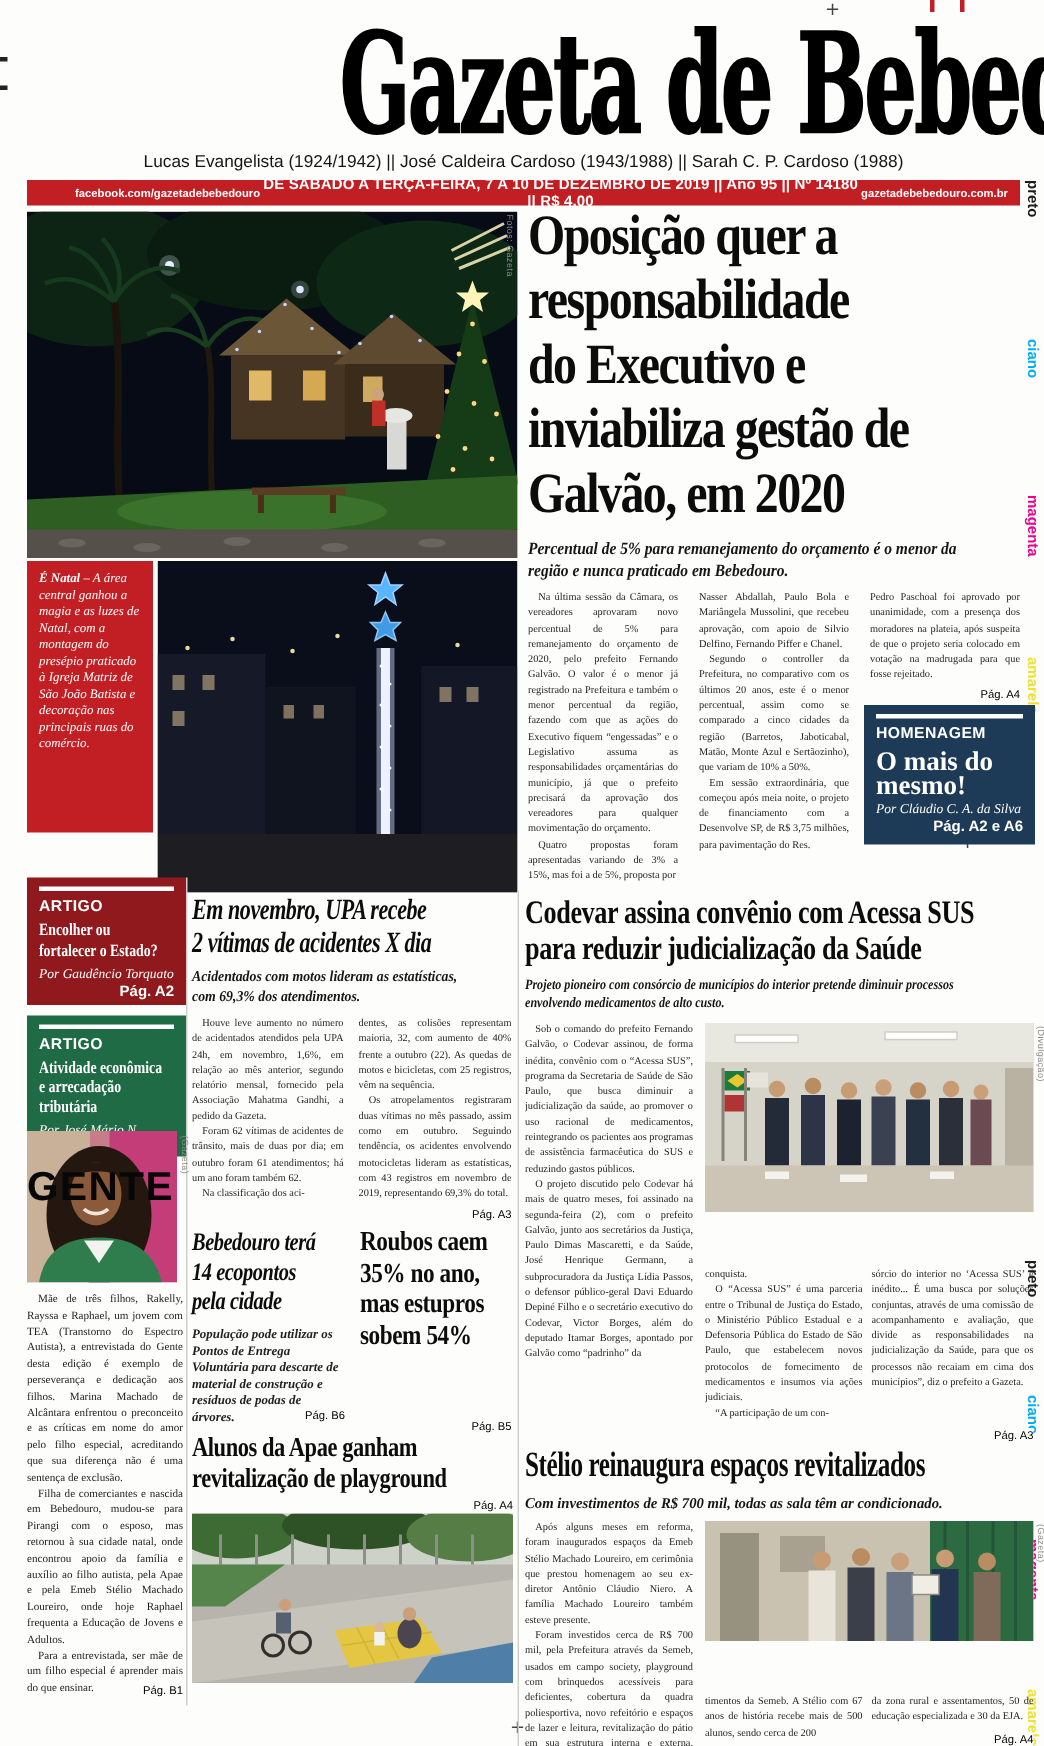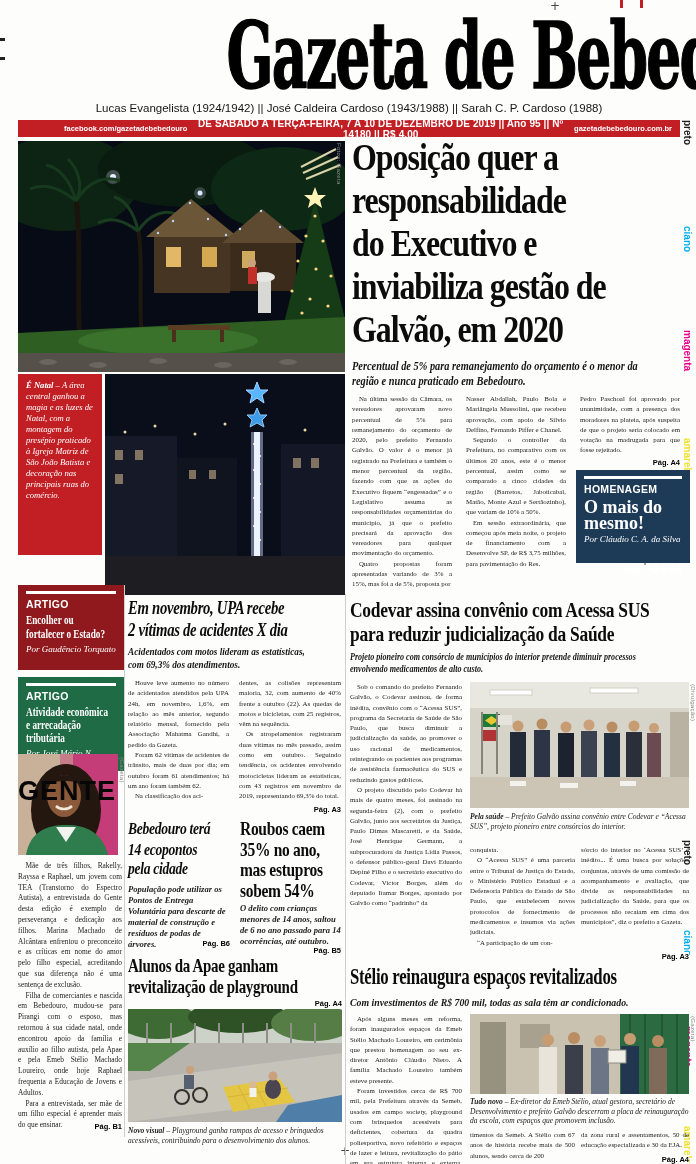--- a/index.html
+++ b/index.html
@@ -7,44 +7,44 @@
         overflow:hidden;font-family:"Liberation Serif",serif;color:#111;}
   .abs{position:absolute;}
   
   .mast-wrap{text-align:center;white-space:nowrap;}
   .mast{display:inline-block;font-family:"DejaVu Serif",serif;font-weight:bold;
         font-size:92px;line-height:88px;letter-spacing:-3px;color:#000;
         -webkit-text-stroke:1.5px #000;transform:scaleX(.6);}
   .founders{font-family:"Liberation Sans",sans-serif;font-size:11.5px;text-align:center;color:#151515;}
   .redbar{background:#c21f25;color:#fff;display:flex;align-items:center;
           font-family:"Liberation Sans",sans-serif;font-weight:bold;}
-  .redbar .l{font-size:7.5px;margin-left:46px;}
+  .redbar .l{font-size:7.5px;margin-left:32px;}
   .redbar .c{font-size:10px;flex:1;text-align:center;letter-spacing:.1px;}
   .redbar .r{font-size:7.5px;margin-right:8px;}
   
   .hl{font-family:"Liberation Serif",serif;font-weight:bold;color:#0c0c0c;
       white-space:pre-line;letter-spacing:-.3px;}
   .it{font-style:italic;}
   .deck{font-family:"Liberation Serif",serif;font-weight:bold;font-style:italic;
         color:#161616;white-space:pre-line;}
   .bodytxt{font-size:6.9px;line-height:10.3px;text-align:justify;white-space:pre-line;
            color:#1c1c1c;}
   .clip{overflow:hidden;}
-  .pref{font-family:"Liberation Sans",sans-serif;font-weight:bold;font-size:7.5px;color:#000;}
+  .pref{font-family:"Liberation Sans",sans-serif;font-weight:normal;font-size:7.5px;color:#000;}
   .pref-line{text-align:right;margin-top:2px;}
   .pref-abs{position:absolute;right:0;bottom:0;background:#fdfdfb;padding-left:4px;}
   .caption{font-size:7.5px;line-height:9.6px;font-style:italic;color:#222;}
   .caption b{}
   
   .cbox{color:#fff;padding:6px 8px;box-sizing:border-box;}
   .cbox .rule{height:3px;background:#fff;margin-bottom:4px;}
   .cbox .kick{font-family:"Liberation Sans",sans-serif;font-weight:bold;font-size:10.5px;letter-spacing:.3px;}
   .cbox .ttl{font-family:"Liberation Serif",serif;font-weight:bold;white-space:pre-line;margin-top:4px;}
   .cbox .by{font-style:italic;font-size:9px;margin-top:3px;}
-  .cbox .pg{font-family:"Liberation Sans",sans-serif;font-weight:bold;font-size:10px;text-align:right;margin-top:20px;}
+  .cbox .pg{font-family:"Liberation Sans",sans-serif;font-weight:bold;font-size:10px;text-align:right;margin-top:2px;}
   .redbox{background:#c21f25;}
   .marbox{background:#8f191c;}
   .grnbox{background:#1f6b45;}
   .navbox{background:#1d3b57;}
   
   .sx84{transform:scaleX(.84);transform-origin:0 0;}
   .sx90{transform:scaleX(.9);transform-origin:0 0;}
   .sx85{transform:scaleX(.85);transform-origin:0 0;}
   .sx92{transform:scaleX(.92);transform-origin:0 0;}
   .sx98{transform:scaleX(.98);transform-origin:0 0;}
@@ -317,21 +317,20 @@
   <div class="abs" style="left:128px;top:884px;width:102px;height:64px;">
     <div class="caption" style="font-size:8.6px;line-height:11px;font-weight:bold;">População pode utilizar os Pontos de Entrega Voluntária para descarte de material de construção e resíduos de podas de árvores.</div>
     <div class="pref pref-abs">Pág. B6</div>
   </div>
 
   <div class="abs hl s1-118" style="left:240px;top:818px;width:102px;font-size:15.5px;line-height:17.5px;">Roubos caem
 35% no ano,
 mas estupros
 sobem 54%</div>
   <div class="abs" style="left:240px;top:903px;width:101px;height:52px;">
-    <div class="caption" style="font-size:8.6px;line-height:11px;font-weight:bold;">O delito com crianças menores de 14 anos, saltou de 6 no ano passado para 14 ocorrências, até outubro.</div>
     <div class="pref pref-abs">Pág. B5</div>
   </div>
 
   <div class="abs hl s1-122" style="left:128px;top:956px;width:216px;font-size:15px;line-height:17px;">Alunos da Apae ganham
 revitalização de playground</div>
   <div class="abs pref" style="left:128px;top:999px;width:214px;text-align:right;">Pág. A4</div>
 
   <div class="abs ph" style="left:128px;top:1009px;width:214px;height:113px;">
     <svg viewBox="0 0 214 113" preserveAspectRatio="none">
       <rect width="214" height="113" fill="#b7b4ad"></rect>
@@ -360,23 +359,20 @@
         </g>
       <circle cx="125" cy="76" r="3.5" fill="#d9b894"></circle>
         <rect x="121.5" y="79" width="7" height="9" fill="#f2f2ee"></rect>
       <ellipse cx="145" cy="80" rx="8" ry="10" fill="#4a4550"></ellipse>
         <circle cx="145" cy="67" r="4.5" fill="#caa07a"></circle>
       <circle cx="54" cy="88" r="7" fill="none" stroke="#33302c" stroke-width="2"></circle>
       <circle cx="72" cy="86" r="7" fill="none" stroke="#33302c" stroke-width="2"></circle>
       <rect x="56" y="66" width="10" height="14" fill="#566070"></rect>
         <circle cx="62" cy="61" r="4" fill="#caa07a"></circle>
     </svg>
-  </div>
-  <div class="abs caption" style="left:128px;top:1126px;width:212px;">
-    <b>Novo visual</b><span> – Playground ganha rampas de acesso e brinquedos acessíveis, contribuindo para o desenvolvimento dos alunos.</span>
   </div>
 
   <div class="abs hl s92-115" style="left:350px;top:597px;width:368px;font-size:19px;line-height:21px;">Codevar assina convênio com Acessa SUS
 para reduzir judicialização da Saúde</div>
   <div class="abs deck sx85" style="left:350px;top:652px;width:400px;font-size:9.5px;line-height:11.8px;">Projeto pioneiro com consórcio de municípios do interior pretende diminuir processos
 envolvendo medicamentos de alto custo.</div>
   <div class="abs clip" style="left:350px;top:682px;width:112px;height:278px;">
     <div class="bodytxt"> Sob o comando do prefeito Fernando Galvão, o Codevar assinou, de forma inédita, convênio com o “Acessa SUS”, programa da Secretaria de Saúde de São Paulo, que busca diminuir a judicialização da saúde, ao promover o uso racional de medicamentos, reintegrando os pacientes aos programas de assistência farmacêutica do SUS e reduzindo gastos públicos.
  O projeto discutido pelo Codevar há mais de quatro meses, foi assinado na segunda-feira (2), com o prefeito Galvão, junto aos secretários da Justiça, Paulo Dimas Mascaretti, e da Saúde, José Henrique Germann, a subprocuradora da Justiça Lídia Passos, o defensor público-geral Davi Eduardo Depiné Filho e o secretário executivo do Codevar, Victor Borges, além do deputado Itamar Borges, apontado por Galvão como “padrinho” da</div>
   </div>
@@ -412,23 +408,20 @@
       </g>
       <rect x="0" y="95" width="219" height="31" fill="#ccc5b6"></rect>
       <g fill="#f4f2ec">
           <rect x="40" y="99" width="16" height="5"></rect>
           <rect x="90" y="101" width="18" height="5"></rect>
           <rect x="150" y="99" width="16" height="5"></rect>
         </g>
     </svg>
   </div>
   <div class="abs vcred" style="left:690px;top:684px;height:70px;">(Divulgação)</div>
-  <div class="abs caption" style="left:470px;top:812px;width:218px;">
-    <b>Pela saúde</b><span> – Prefeito Galvão assina convênio entre Codevar e “Acessa SUS”, projeto pioneiro entre consórcios do interior.</span>
-  </div>
   <div class="abs clip" style="left:470px;top:845px;width:105px;height:116px;">
     <div class="bodytxt">conquista.
  O “Acessa SUS” é uma parceria entre o Tribunal de Justiça do Estado, o Ministério Público Estadual e a Defensoria Pública do Estado de São Paulo, que estabelecem novos protocolos de fornecimento de medicamentos e insumos via ações judiciais.
  “A participação de um con-</div>
   </div>
   <div class="abs clip" style="left:581px;top:845px;width:108px;height:116px;">
     <div class="bodytxt">sórcio do interior no ‘Acessa SUS’ é inédito... É uma busca por soluções conjuntas, através de uma comissão de acompanhamento e avaliação, que divide as responsabilidades na judicialização da Saúde, para que os processos não recaiam em cima dos municípios”, diz o prefeito a Gazeta.</div>
     <div class="pref pref-abs">Pág. A3</div>
   </div>
 
@@ -459,23 +452,20 @@
       <circle cx="130" cy="27" r="6" fill="#caa07a"></circle>
         <rect x="121" y="34" width="18" height="46" fill="#6b7586"></rect>
       <circle cx="160" cy="25" r="6" fill="#c79c72"></circle>
         <rect x="151" y="32" width="18" height="48" fill="#23364f"></rect>
       <circle cx="188" cy="27" r="6" fill="#b98c62"></circle>
         <rect x="179" y="34" width="18" height="46" fill="#806b5a"></rect>
       <rect x="138" y="36" width="18" height="13" fill="#f0ede4" stroke="#8c8c84"></rect>
     </svg>
   </div>
   <div class="abs vcred" style="left:690px;top:1016px;height:60px;">(Gazeta)</div>
-  <div class="abs caption" style="left:470px;top:1097px;width:219px;">
-    <b>Tudo novo</b><span> – Ex-diretor da Emeb Stélio, atual gestora, secretário de Desenvolvimento e prefeito Galvão descerram a placa de reinauguração da escola, com espaços que promovem inclusão.</span>
-  </div>
   <div class="abs clip" style="left:470px;top:1130px;width:105px;height:34px;">
     <div class="bodytxt">timentos da Semeb. A Stélio com 67 anos de história recebe mais de 500 alunos, sendo cerca de 200</div>
   </div>
   <div class="abs clip" style="left:581px;top:1130px;width:108px;height:34px;">
     <div class="bodytxt">da zona rural e assentamentos, 50 de educação especializada e 30 da EJA.</div>
     <div class="pref pref-abs">Pág. A4</div>
   </div>
 
 </div>
 

